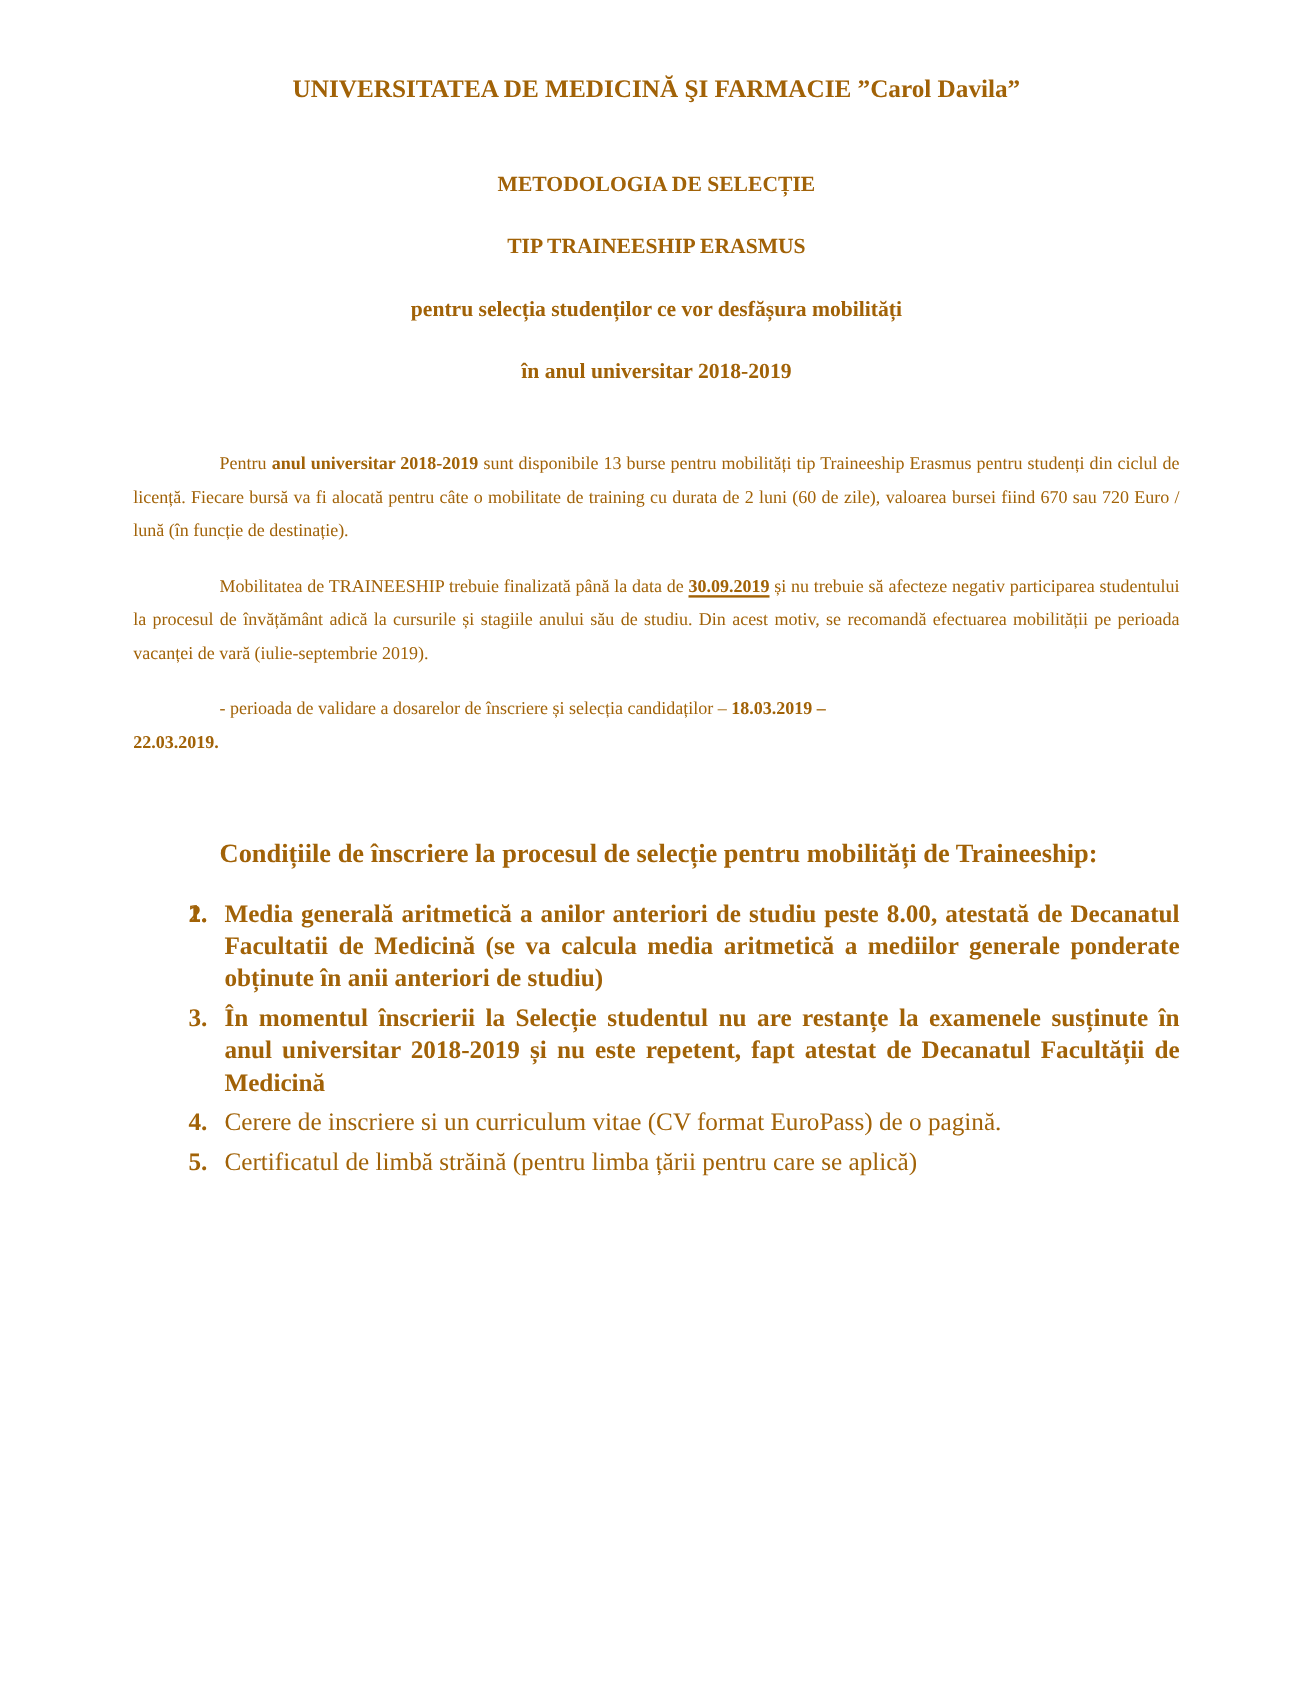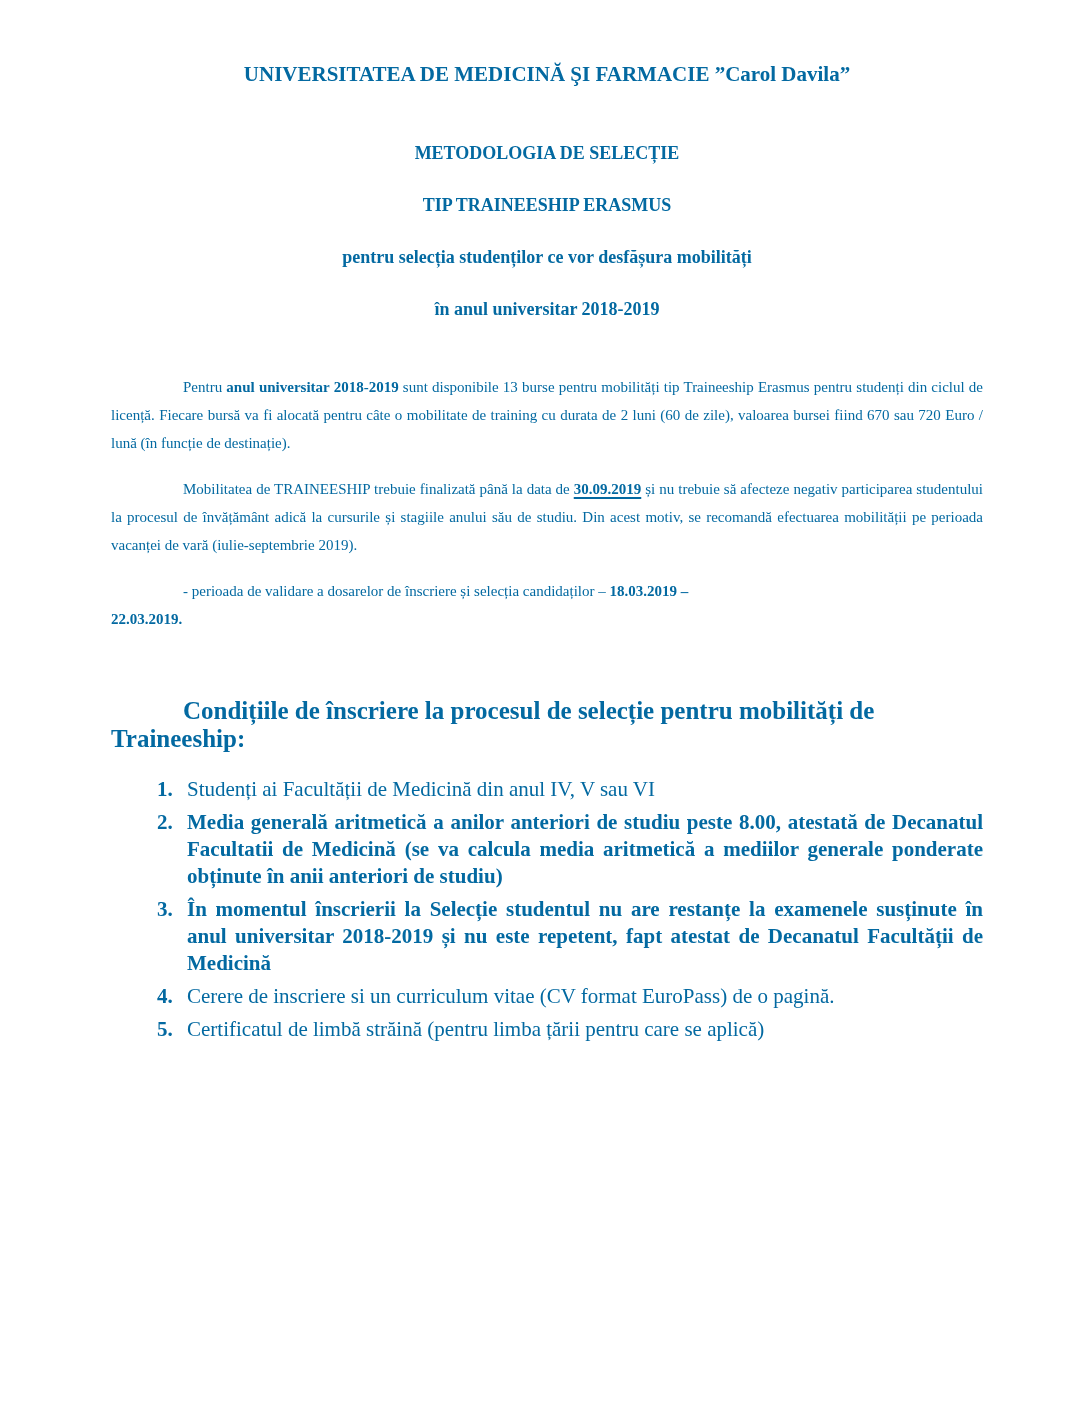--- a/index.html
+++ b/index.html
@@ -6,21 +6,21 @@
     margin: 0;
     padding: 0;
     background: #ffffff;
   }
   .page {
     position: relative;
     box-sizing: border-box;
     width: 1088px;
     height: 1408px;
     background: #ffffff;
-    color: #0369a1;
+    color: #a16207;
     font-family: "Liberation Serif", "DejaVu Serif", serif;
     padding: 60px 105px 0 111px;
     overflow: hidden;
   }
   
   .doc-header {
     text-align: center;
     font-weight: bold;
     font-size: 21px;
     line-height: 28px;
@@ -58,21 +58,21 @@
   .p-validate {
     margin-bottom: 0;
   }
   .deadline-underline {
     font-weight: bold;
     text-decoration: underline;
     text-decoration-thickness: 2px;
     text-underline-offset: 3px;
   }
   .conditions-heading {
-    font-size: 25px;
+    font-size: 22px;
     line-height: 28px;
     font-weight: bold;
     text-indent: 72px;
     margin: 64px 0 0 0;
   }
   
   .conditions-list {
     margin-top: 23px;
   }
   .condition-item {
@@ -113,20 +113,20 @@
 
   <p class="body-par justified"><span>Mobilitatea de TRAINEESHIP trebuie finalizată până la data de </span><span class="deadline-underline">30.09.2019</span><span> și nu trebuie să afecteze negativ participarea studentului la procesul de învățământ adică la cursurile și stagiile anului său de studiu. Din acest motiv, se recomandă efectuarea mobilității pe perioada vacanței de vară (iulie-septembrie 2019).</span></p>
 
 
 
   <p class="body-par p-validate"><span>- perioada de validare a dosarelor de înscriere și selecția candidaților – </span><b>18.03.2019 –</b><br><b>22.03.2019.</b></p>
 
   <p class="conditions-heading">Condițiile de înscriere la procesul de selecție pentru mobilități de Traineeship:</p>
 
   <div class="conditions-list">
-    <div class="condition-item"><span class="num">1.</span><span>Studenți ai Facultății de Medicină din anul IV, V sau VI</span></div>
+    <div class="condition-item"><span class="num">1.</span></div>
     <div class="condition-item bold-item"><span class="num">2.</span><span>Media generală aritmetică a anilor anteriori de studiu peste 8.00, atestată de Decanatul Facultatii de Medicină (se va calcula media aritmetică a mediilor generale ponderate obținute în anii anteriori de studiu)</span></div>
     <div class="condition-item bold-item"><span class="num">3.</span><span>În momentul înscrierii la Selecție studentul nu are restanțe la examenele susținute în anul universitar 2018-2019 și nu este repetent, fapt atestat de Decanatul Facultății de Medicină</span></div>
     <div class="condition-item"><span class="num">4.</span><span>Cerere de inscriere si un curriculum vitae (CV format EuroPass) de o pagină.</span></div>
     <div class="condition-item"><span class="num">5.</span><span>Certificatul de limbă străină (pentru limba țării pentru care se aplică)</span></div>
   </div>
 
 </div>
 
 </body></html>

